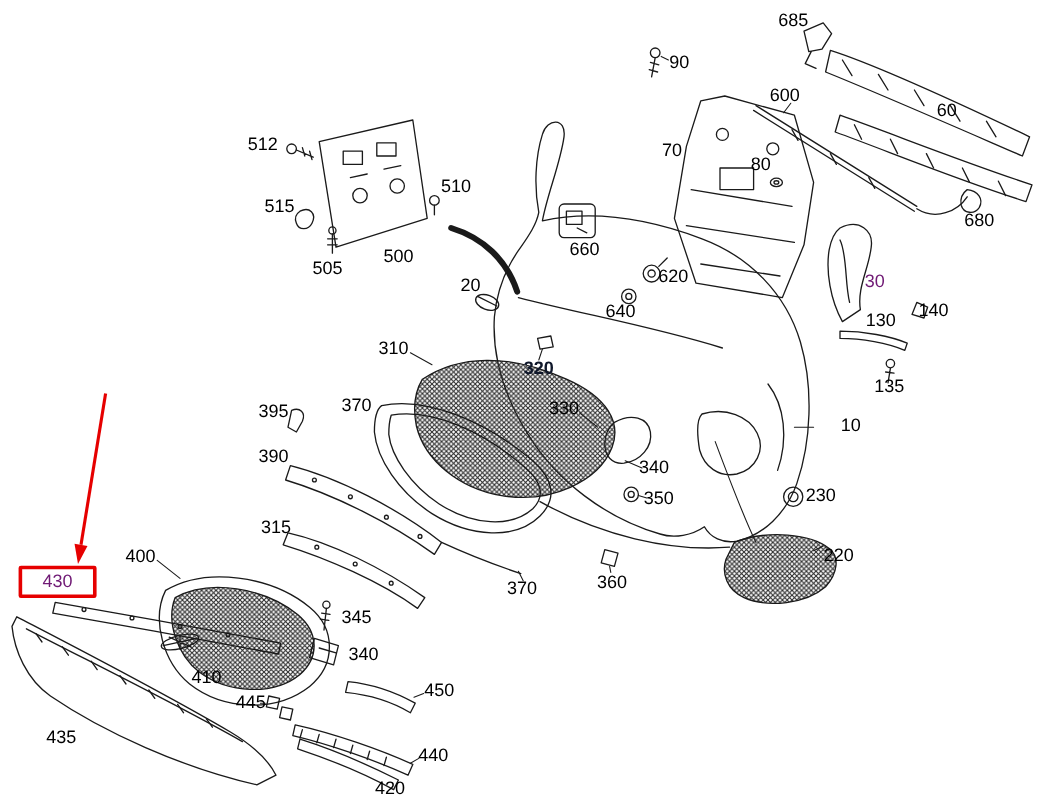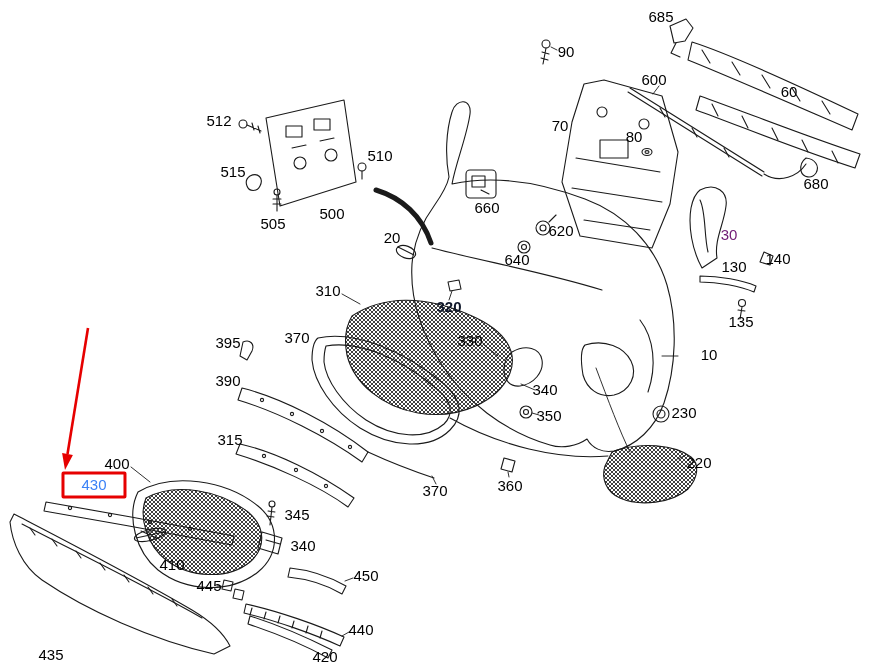--- a/index.html
+++ b/index.html
@@ -294,24 +294,24 @@
       <div class="part-label" style="left: 228px; top: 343px; color: rgb(0, 0, 0);">395</div>
       <div class="part-label" style="left: 686px; top: 355px; color: rgb(0, 0, 0); margin-left: 23px;">10</div>
       <div class="part-label" style="left: 228px; top: 381px; color: rgb(0, 0, 0);">390</div>
       <div class="part-label" style="left: 545px; top: 390px; color: rgb(0, 0, 0);">340</div>
       <div class="part-label" style="left: 684px; top: 413px; color: rgb(0, 0, 0);">230</div>
       <div class="part-label" style="left: 549px; top: 416px; color: rgb(0, 0, 0);">350</div>
       <div class="part-label" style="left: 230px; top: 440px; color: rgb(0, 0, 0);">315</div>
       <div class="part-label" style="left: 699px; top: 463px; color: rgb(0, 0, 0);">220</div>
       <div class="part-label" style="left: 117px; top: 464px; color: rgb(0, 0, 0); text-align: center;">400</div>
       <div class="part-label" style="left: 510px; top: 486px; color: rgb(0, 0, 0);">360</div>
-      <div class="part-label highlighted" style="left: 48px; top: 485px; color: #3b82f6; border-color: rgb(230, 0, 0); margin-left: 46px;">430</div>
+      <div class="part-label highlighted" style="left: 48px; top: 485px; color: #701a75; border-color: rgb(230, 0, 0);">430</div>
       <div class="part-label" style="left: 435px; top: 491px; color: rgb(0, 0, 0);">370</div>
       <div class="part-label" style="left: 297px; top: 515px; color: rgb(0, 0, 0); text-align: right;">345</div>
       <div class="part-label" style="left: 303px; top: 546px; color: rgb(0, 0, 0);">340</div>
       <div class="part-label" style="left: 172px; top: 565px; color: rgb(0, 0, 0);">410</div>
       <div class="part-label" style="left: 209px; top: 586px; color: rgb(0, 0, 0);">445</div>
       <div class="part-label" style="left: 366px; top: 576px; color: rgb(0, 0, 0);">450</div>
-      <div class="part-label" style="left: 51px; top: 615px; color: rgb(0, 0, 0); margin-top: 40px;">435</div>
+      <div class="part-label" style="left: 51px; top: 615px; color: rgb(0, 0, 0);">435</div>
       <div class="part-label" style="left: 361px; top: 630px; color: rgb(0, 0, 0);">440</div>
       <div class="part-label" style="left: 325px; top: 657px; color: rgb(0, 0, 0);">420</div>
     </div>
 </div>
 
 </body></html>

